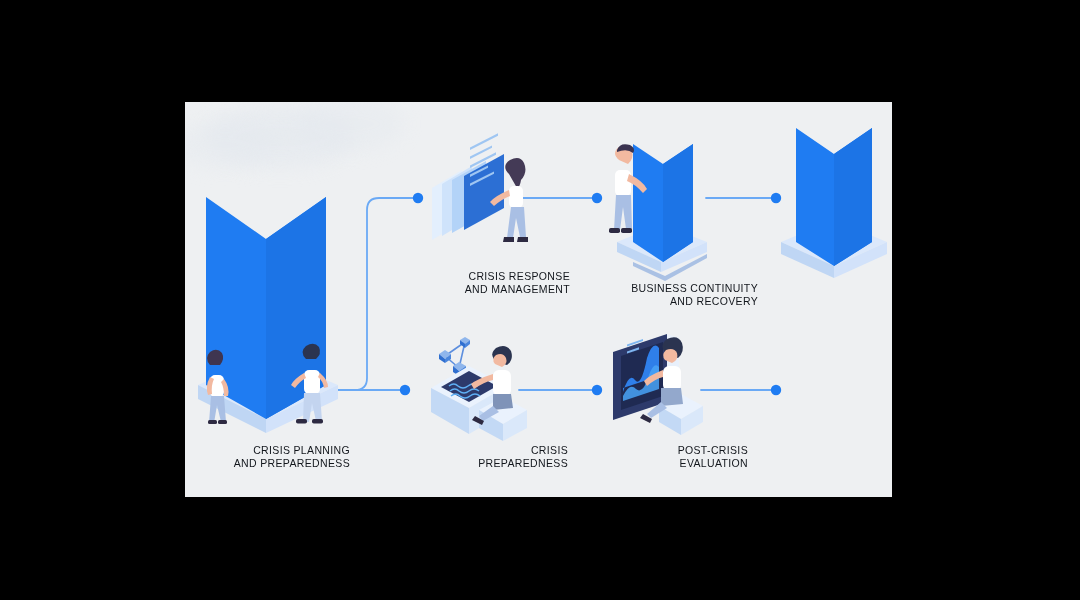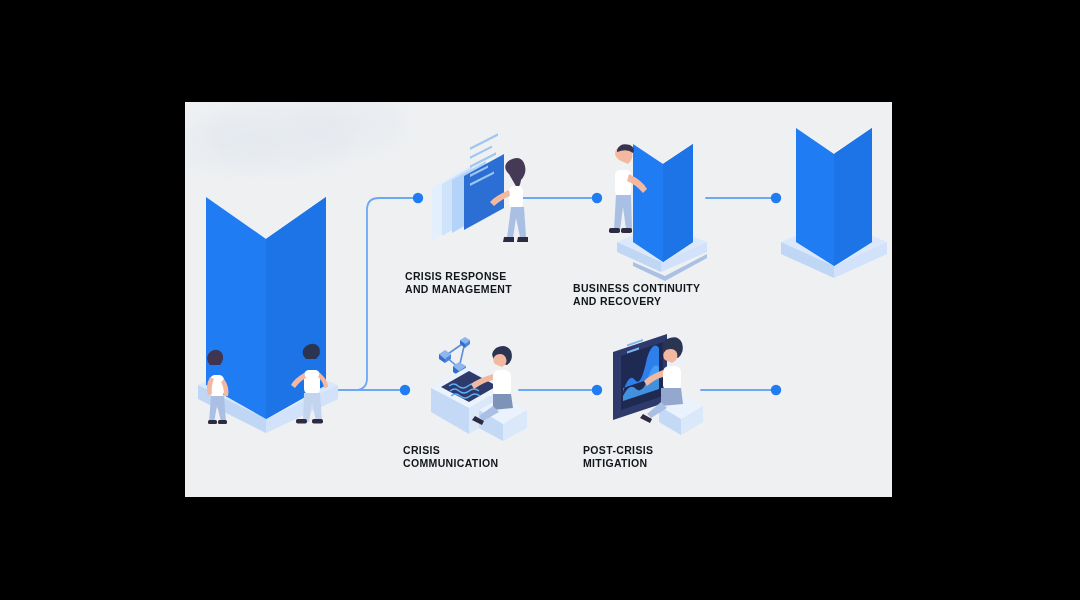--- a/index.html
+++ b/index.html
@@ -2,21 +2,21 @@
 <html><head>
 <meta charset="utf-8">
 <style>
   html,body{margin:0;padding:0;background:#000;}
   body{width:1080px;height:600px;overflow:hidden;font-family:"Liberation Sans",sans-serif;}
   #stage{position:relative;width:1080px;height:600px;background:#000;}
   #canvas{position:absolute;left:185px;top:102px;width:707px;height:395px;
           background:#eef0f2;overflow:hidden;}
   .cloud{position:absolute;border-radius:50%;background:#e3e8ee;opacity:.55;filter:blur(9px);}
   .node{position:absolute;}
-  .label{position:absolute;text-align:left;font-weight:bold;font-size:10.5px;
+  .label{position:absolute;text-align:right;font-weight:normal;font-size:10.5px;
          letter-spacing:.35px;color:#12161c;line-height:13px;white-space:pre-line;}
   svg{display:block;overflow:visible;}
 </style>
 </head>
 <body>
 
 <div id="stage">
   <div id="canvas">
 
     <div class="cloud" style="left:20px;top:4px;width:150px;height:62px;"></div>
@@ -70,20 +70,22 @@
       <g>
         <path d="M118,172 q-7,-7 0,-13 q8,-5 13,1 q3,7 -3,12z" fill="#2b3450"></path>
         <rect x="116" y="183" width="16" height="24" rx="5" fill="#ffffff"></rect>
         <path d="M116,186 q-10,6 -13,12 l4,3 q5,-7 11,-10z" fill="#f2b9a0"></path>
         <path d="M132,186 q8,7 8,14 l-4,1 q-1,-7 -6,-11z" fill="#f2b9a0"></path>
         <path d="M116,206 l16,0 l2,28 l-6,0 l-4,-18 l-3,19 l-6,0z" fill="#c3d4ef"></path>
         <rect x="108" y="232" width="11" height="4.5" rx="1.8" fill="#2d2a42"></rect>
         <rect x="124" y="232" width="11" height="4.5" rx="1.8" fill="#2d2a42"></rect>
       </g>
     </svg>
+    <div class="label" style="left:0px;top:342px;width:165px;">CRISIS PLANNING
+AND PREPAREDNESS</div>
 
     <svg class="node" style="left:245px;top:48px;" width="115" height="115" viewBox="0 0 115 115">
       <g>
         <polygon points="2,38 32,20 32,72 2,90" fill="#e3effd"></polygon>
         <polygon points="12,34 42,16 42,68 12,86" fill="#cfe3fb"></polygon>
         <polygon points="22,30 56,11 56,64 22,83" fill="#b3d3f8"></polygon>
         <polygon points="34,26 74,4 74,58 34,80" fill="#2c6fd4"></polygon>
         <g fill="#9fc6f2">
           <rect x="40" y="18" width="28" height="2.4" transform="skewY(-27)"></rect>
           <rect x="40" y="27" width="22" height="2.4" transform="skewY(-27)"></rect>
@@ -175,21 +177,21 @@
         <path d="M74,28 q-9,-7 -1,-14 q10,-5 15,3 q3,9 -4,14z" fill="#2b3450"></path>
         <path d="M72,30 q-4,-5 1,-9 q7,-3 10,3 q2,6 -4,9z" fill="#f2b9a0"></path>
         <rect x="70" y="36" width="18" height="26" rx="6" fill="#ffffff"></rect>
         <path d="M70,40 q-16,5 -22,10 l3,5 q10,-7 19,-9z" fill="#f2b9a0"></path>
         <path d="M70,60 l18,0 l2,14 l-20,2z" fill="#7f93b8"></path>
         <path d="M70,72 l-14,10 l4,5 l16,-9z" fill="#a9bfe4"></path>
         <path d="M52,82 l9,5 l-2,4 l-10,-5z" fill="#2d2a42"></path>
       </g>
     </svg>
     <div class="label" style="left:218px;top:342px;width:165px;">CRISIS
-COMMUNICATION</div>
+PREPAREDNESS</div>
 
     <svg class="node" style="left:420px;top:228px;" width="120" height="115" viewBox="0 0 120 115">
       <g>
         <polygon points="8,22 62,4 62,72 8,90" fill="#2d3a6b"></polygon>
         <polygon points="62,4 74,8 74,76 62,72" fill="#e8f0fb"></polygon>
         <polygon points="16,26 58,12 58,66 16,80" fill="#1f2a52"></polygon>
         <path d="M18,62 q6,-20 12,-12 q6,8 12,-22 q6,-18 12,-10 l0,28 l-36,12z" fill="#2f7fea"></path>
         <path d="M18,66 q7,-14 13,-7 q7,6 13,-14 q5,-14 10,-8 l0,22 l-36,12z" fill="#49a3f7" opacity=".85"></path>
         <rect x="22" y="22" width="16" height="2.2" fill="#7fb6f0" transform="skewY(-19)"></rect>
         <rect x="22" y="29" width="12" height="2.2" fill="#7fb6f0" transform="skewY(-19)"></rect>
@@ -203,16 +205,16 @@
         <path d="M62,24 q-9,-8 0,-15 q11,-5 15,4 q3,9 -4,15z" fill="#2b3450"></path>
         <path d="M60,30 q-4,-5 1,-10 q8,-3 11,3 q2,7 -5,10z" fill="#f2b9a0"></path>
         <rect x="58" y="36" width="18" height="25" rx="6" fill="#ffffff"></rect>
         <path d="M58,40 q-15,6 -19,11 l3,5 q8,-7 16,-9z" fill="#f2b9a0"></path>
         <path d="M56,58 l20,0 l2,16 l-22,2z" fill="#93a8cc"></path>
         <path d="M56,72 l-14,12 l4,4 l16,-10z" fill="#a9bfe4"></path>
         <path d="M38,84 l9,5 l-2,4 l-10,-5z" fill="#2d2a42"></path>
       </g>
     </svg>
     <div class="label" style="left:398px;top:342px;width:165px;">POST-CRISIS
-MITIGATION</div>
+EVALUATION</div>
 
   </div>
 </div>
 
 </body></html>

